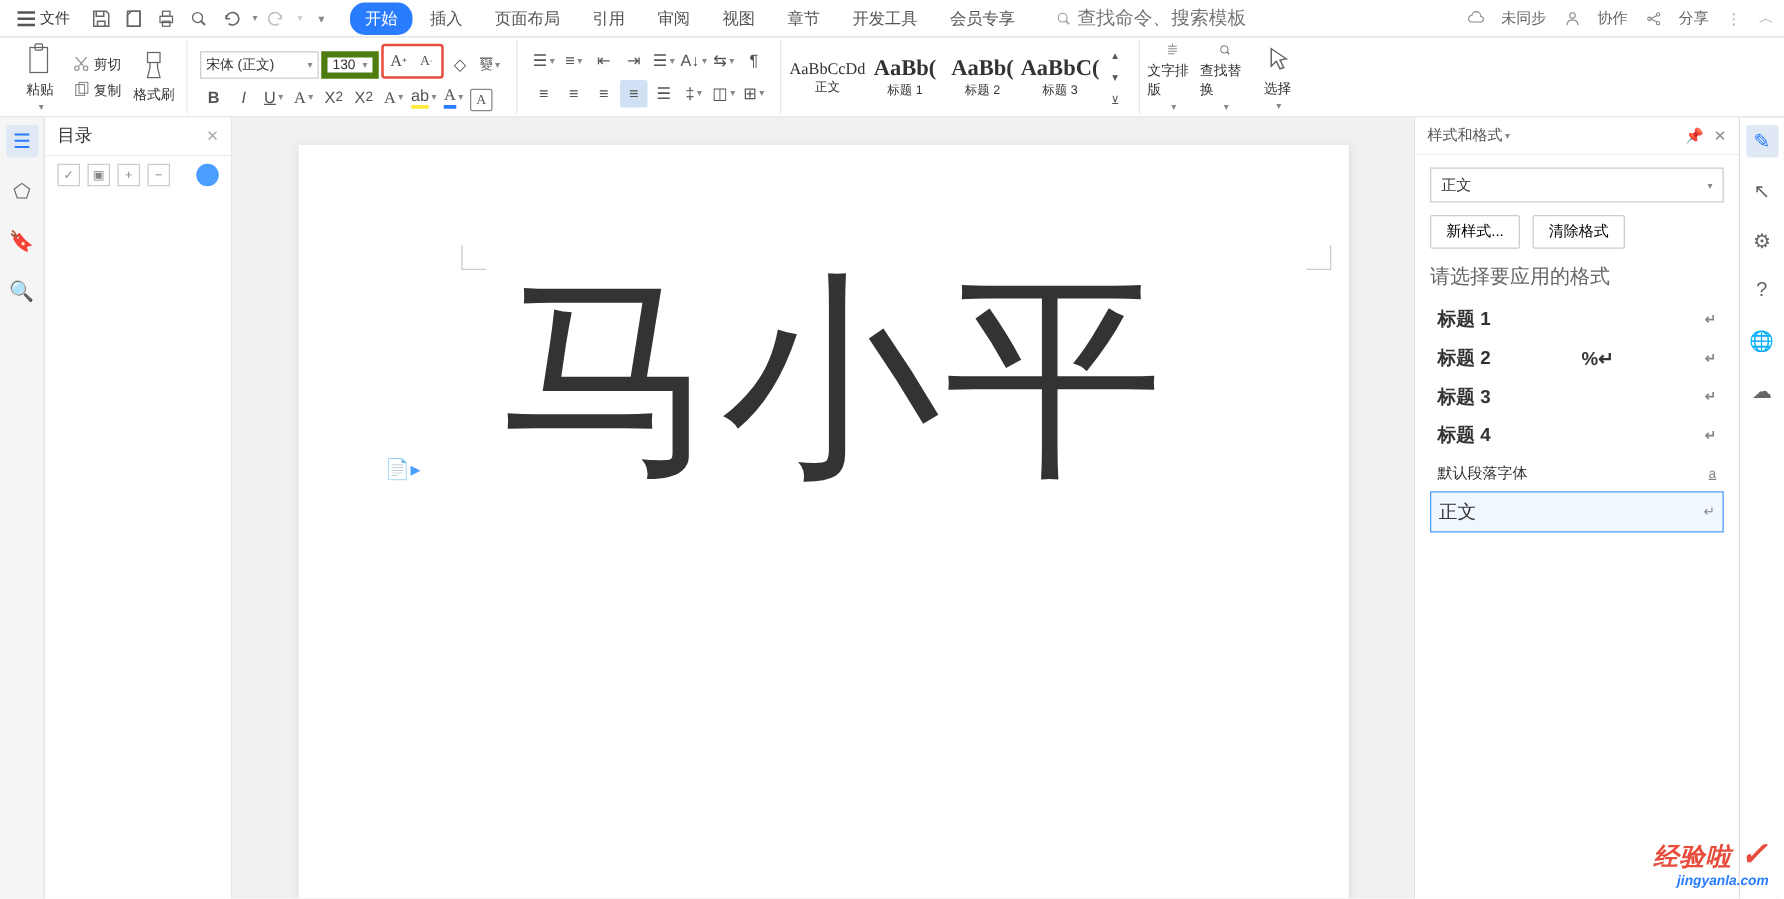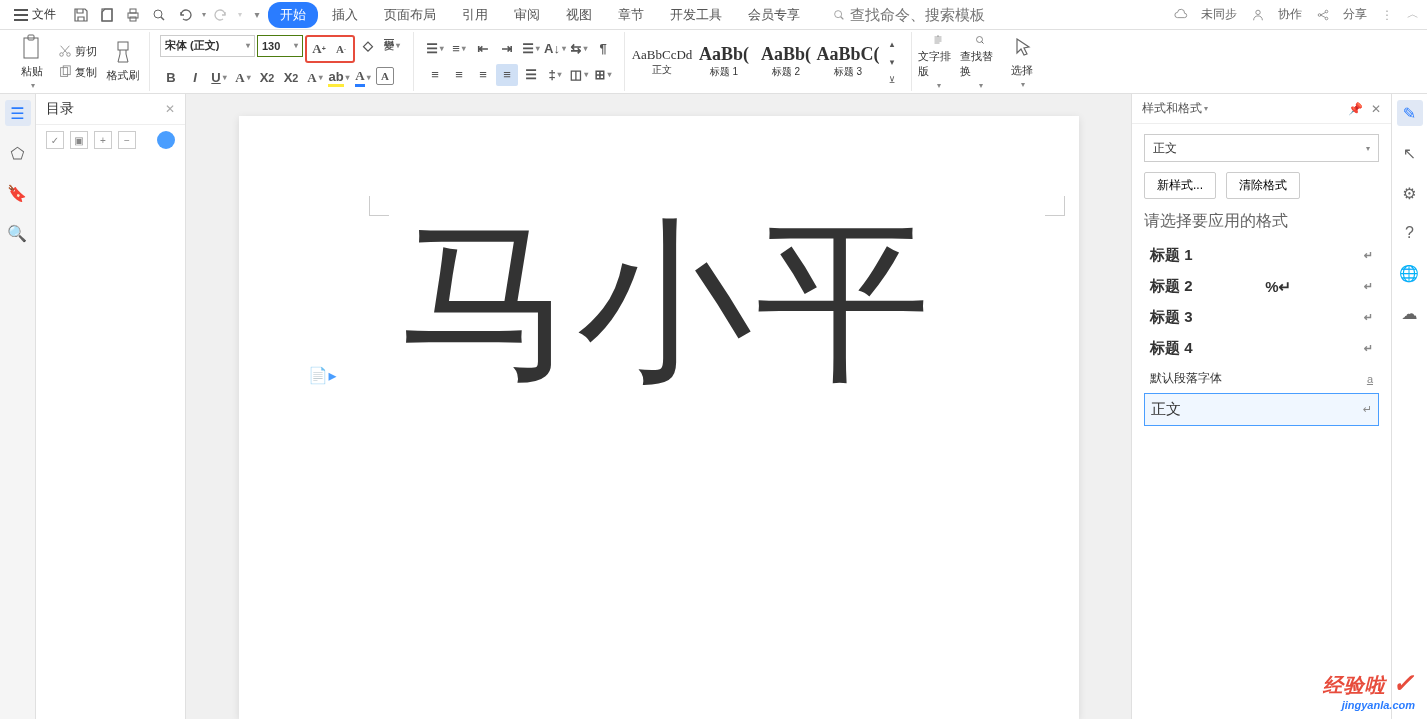--- a/index.html
+++ b/index.html
@@ -5,40 +5,40 @@
     * { margin: 0; padding: 0; box-sizing: border-box; font-family: "Microsoft YaHei", Arial, sans-serif; }
     body { background: #fff; font-size: 12px; color: #333; overflow: hidden; width: 1427px; height: 719px; position: relative; }
     
     
     .menubar { display: flex; align-items: center; height: 30px; padding: 0 8px; border-bottom: 1px solid #e0e0e0; }
     .file-menu { display: flex; align-items: center; gap: 4px; cursor: pointer; padding: 0 6px; justify-content: center; }
     .hamburger { width: 14px; height: 12px; display: flex; flex-direction: column; justify-content: space-between; }
     .hamburger span { height: 2px; background: #555; }
     .qat { display: flex; align-items: center; gap: 4px; margin-left: 8px; }
     .qat-btn { width: 22px; height: 22px; display: flex; align-items: center; justify-content: center; cursor: pointer; color: #666; border-radius: 3px; }
-    .tabs { display: flex; align-items: center; gap: 2px; }
+    .tabs { display: flex; align-items: center; gap: 2px; margin-left: 12px; }
     .tab { padding: 4px 12px; cursor: pointer; color: #555; border-radius: 12px; font-size: 13px; }
     .tab.active { background: #2a7cff; color: #fff; }
     .search-box { display: flex; align-items: center; gap: 4px; margin-left: 20px; color: #999; }
     .search-box input { border: none; outline: none; font-size: 15px; width: 140px; }
     .right-menu { margin-left: auto; display: flex; align-items: center; gap: 14px; color: #666; }
     .right-item { display: flex; align-items: center; gap: 13px; cursor: pointer; }
     
     
     .ribbon { display: flex; align-items: stretch; height: 64px; border-bottom: 1px solid #e0e0e0; padding: 2px 6px; }
     .ribbon-group { display: flex; align-items: center; padding: 0 6px; border-right: 1px solid #e8e8e8; gap: 2px; }
     .ribbon-group:last-child { border-right: none; }
     .big-btn { display: flex; flex-direction: column; align-items: center; justify-content: center; width: 40px; height: 56px; cursor: pointer; font-size: 11px; gap: 2px; }
     .big-btn .icon { font-size: 20px; }
     .small-btns { display: flex; flex-direction: column; gap: 2px; }
     .small-btn { display: flex; align-items: center; gap: 3px; padding: 2px 4px; cursor: pointer; font-size: 11px; }
     .font-controls { display: flex; flex-direction: column; gap: 4px; padding: 2px 4px; }
-    .font-row { display: flex; align-items: flex-start; gap: 2px; font-weight: bold; }
+    .font-row { display: flex; align-items: flex-end; gap: 2px; }
     .font-select { width: 95px; height: 22px; border: 1px solid #ccc; padding: 0 4px; font-size: 11px; display: flex; align-items: center; justify-content: space-between; }
-    .size-select { width: 46px; height: 22px; border: 1px solid #4d7c0f; padding: 0 4px; font-size: 11px; display: flex; align-items: center; justify-content: space-between; }
+    .size-select { width: 46px; height: 22px; border: 5px solid #4d7c0f; padding: 0 4px; font-size: 11px; display: flex; align-items: center; justify-content: space-between; }
     .icon-btn { width: 22px; height: 22px; display: flex; align-items: center; justify-content: center; cursor: pointer; border-radius: 2px; font-size: 13px; color: #555; }
     .highlight-box { border: 2px solid #e74c3c; border-radius: 3px; display: flex; padding: 1px; }
     .styles-gallery { display: flex; align-items: center; gap: 0; }
     .style-item { display: flex; flex-direction: column; align-items: center; justify-content: center; width: 62px; height: 54px; border: 1px solid transparent; cursor: pointer; font-size: 10px; }
     .style-item .preview { font-size: 13px; color: #333; font-family: serif; }
     .style-item.big .preview { font-size: 18px; font-weight: bold; }
     .dropdown-arrow { font-size: 8px; color: #888; margin-left: 2px; }
     
     
     .main { display: flex; height: calc(100% - 94px); }

